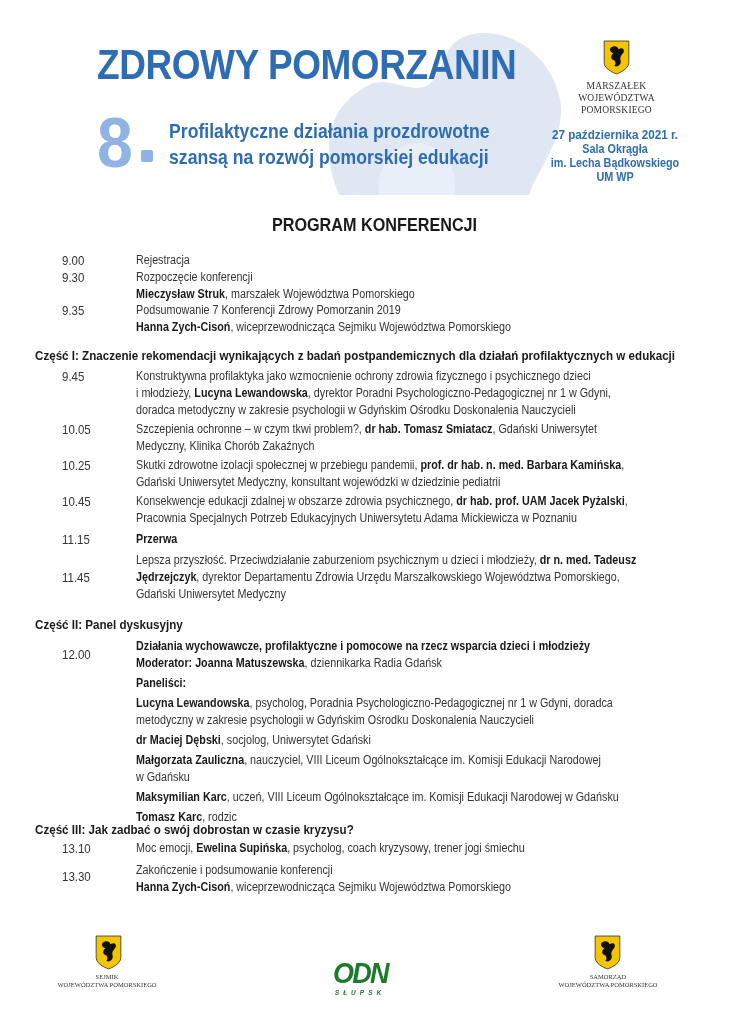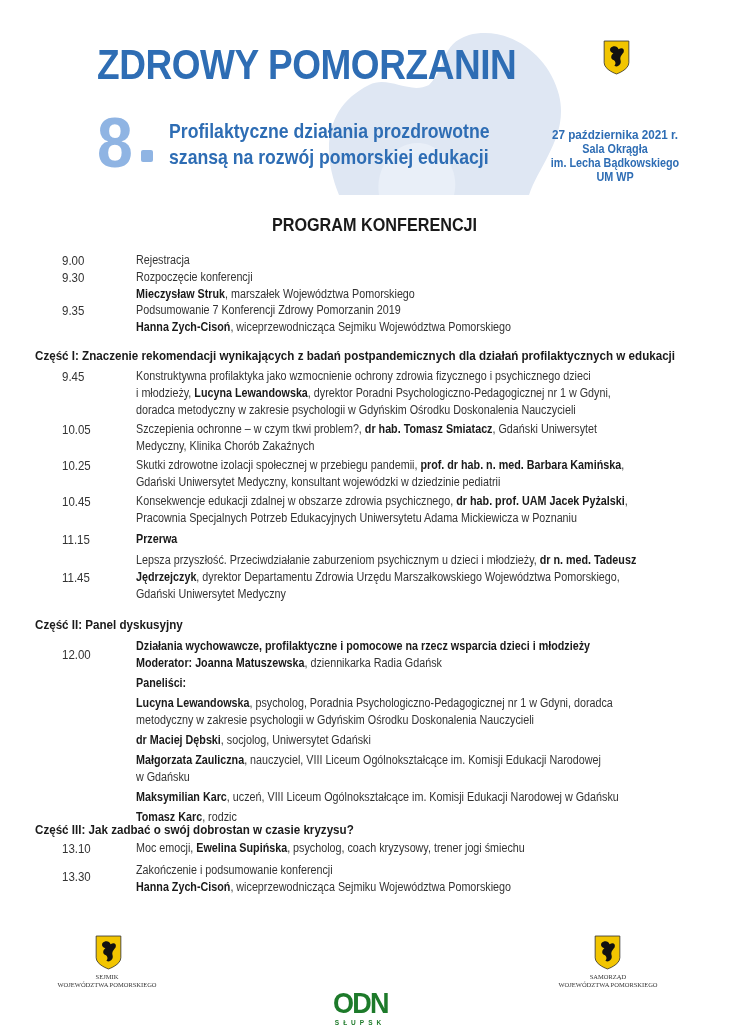--- a/index.html
+++ b/index.html
@@ -27,21 +27,21 @@
   .row .time { position: absolute; left: 62px; width: 50px; font-size: 13.5px; color: #333; transform: scaleX(0.85); transform-origin: left top; }
   .row .body { position: absolute; left: 136px; width: 580px; transform: scaleX(0.86); transform-origin: left top; white-space: nowrap; }
   .row .body b { color: #1a1a1a; }
   .section-head { position: absolute; left: 35px; font-size: 13.5px; font-weight: bold; color: #1a1a1a; transform: scaleX(0.86); transform-origin: left top; white-space: nowrap; }
 
   .footer-coa-left { left: 95px; top: 935px; width: 27px; height: 35px; }
   .footer-coa-right { left: 594px; top: 935px; width: 27px; height: 35px; }
   .footer-text { position: absolute; font-family: "Liberation Serif", serif; font-size: 6.5px; color: #333; text-align: center; line-height: 8px; width: 110px; }
   .footer-left-text { left: 52px; top: 973px; }
   .footer-right-text { left: 553px; top: 973px; }
-  .odn-logo { position: absolute; left: 330px; top: 988px; width: 60px; height: 45px; }
+  .odn-logo { position: absolute; left: 330px; top: 958px; width: 60px; height: 45px; font-style: italic; }
   .odn-letters { font-size: 30px; font-weight: bold; color: #1d7a2a; letter-spacing: -2px; line-height: 30px; text-align: center; transform: scaleX(0.9); }
   .odn-sub { font-size: 6.5px; font-weight: bold; color: #1d7a2a; letter-spacing: 4px; text-align: center; margin-top: 1px; }
 </style>
 </head>
 <body>
 
 <div class="header">
   <svg class="griffin-bg" viewBox="0 0 300 170">
     <path d="M60 170 C40 120 50 80 90 60 C110 50 130 70 150 60 C170 40 160 20 190 10 C230 0 270 30 280 70 C290 110 260 140 250 170 Z" fill="#dfe7f3"></path>
     <path d="M100 170 C95 140 120 110 150 120 C170 128 180 150 175 170 Z" fill="#e9eff8"></path>
@@ -53,20 +53,24 @@
     <div>Profilaktyczne działania prozdrowotne</div>
     <div>szansą na rozwój pomorskiej edukacji</div>
   </div>
 
   <div class="coa marshal-coa">
     <svg viewBox="0 0 26 34">
         <path d="M1 1 H25 V22 C25 29 13 33 13 33 C13 33 1 29 1 22 Z" fill="#f2c500" stroke="#333" stroke-width="0.8"></path>
         <path d="M7 8 C10 5 14 6 15 9 C18 7 21 8 20 12 C18 15 16 16 17 20 C18 24 14 27 11 25 C13 23 12 20 9 19 C7 17 8 14 10 13 C8 12 6 11 7 8 Z" fill="#111"></path>
       </svg>
   </div>
+  <div class="marshal-text">
+    <div>MARSZAŁEK</div>
+    <div>WOJEWÓDZTWA POMORSKIEGO</div>
+  </div>
   <div class="event-info">
     <div class="date">27 października 2021 r.</div>
     <div>Sala Okrągła</div>
     <div>im. Lecha Bądkowskiego</div>
     <div>UM WP</div>
   </div>
 </div>
 
 <div class="program-title">PROGRAM KONFERENCJI</div>
 

